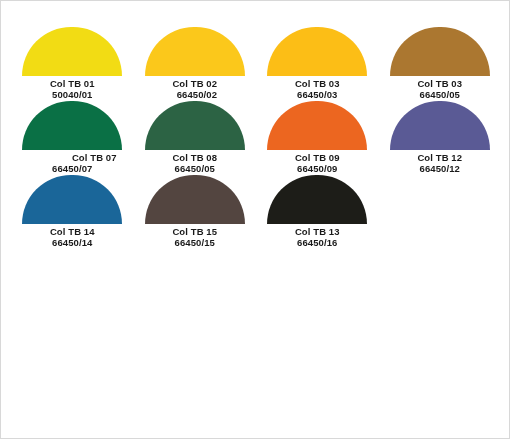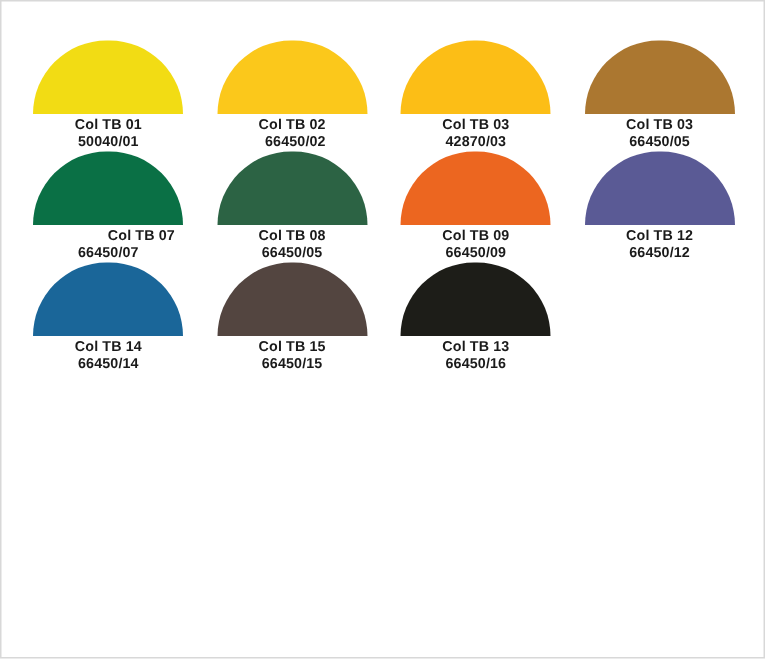--- a/index.html
+++ b/index.html
@@ -80,21 +80,21 @@
         <div class="swatch-dome" style="background-color: rgb(251, 200, 27);"></div>
         <div class="swatch-labels">
           <span class="swatch-name" style="color: rgb(26, 26, 26);">Col TB 02</span>
           <span class="swatch-code" style="color: rgb(26, 26, 26); text-align: right;">66450/02</span>
         </div>
       </div>
       <div class="swatch-cell">
         <div class="swatch-dome" style="background-color: rgb(252, 190, 22);"></div>
         <div class="swatch-labels">
           <span class="swatch-name" style="color: rgb(26, 26, 26);">Col TB 03</span>
-          <span class="swatch-code" style="color: rgb(26, 26, 26);">42870/03</span>
+          <span class="swatch-code" style="color: rgb(26, 26, 26);">66450/03</span>
         </div>
       </div>
       <div class="swatch-cell">
         <div class="swatch-dome" style="background-color: rgb(171, 119, 48);"></div>
         <div class="swatch-labels">
           <span class="swatch-name" style="color: rgb(26, 26, 26);">Col TB 03</span>
           <span class="swatch-code" style="color: rgb(26, 26, 26);">66450/05</span>
         </div>
       </div>
       <div class="swatch-cell">

